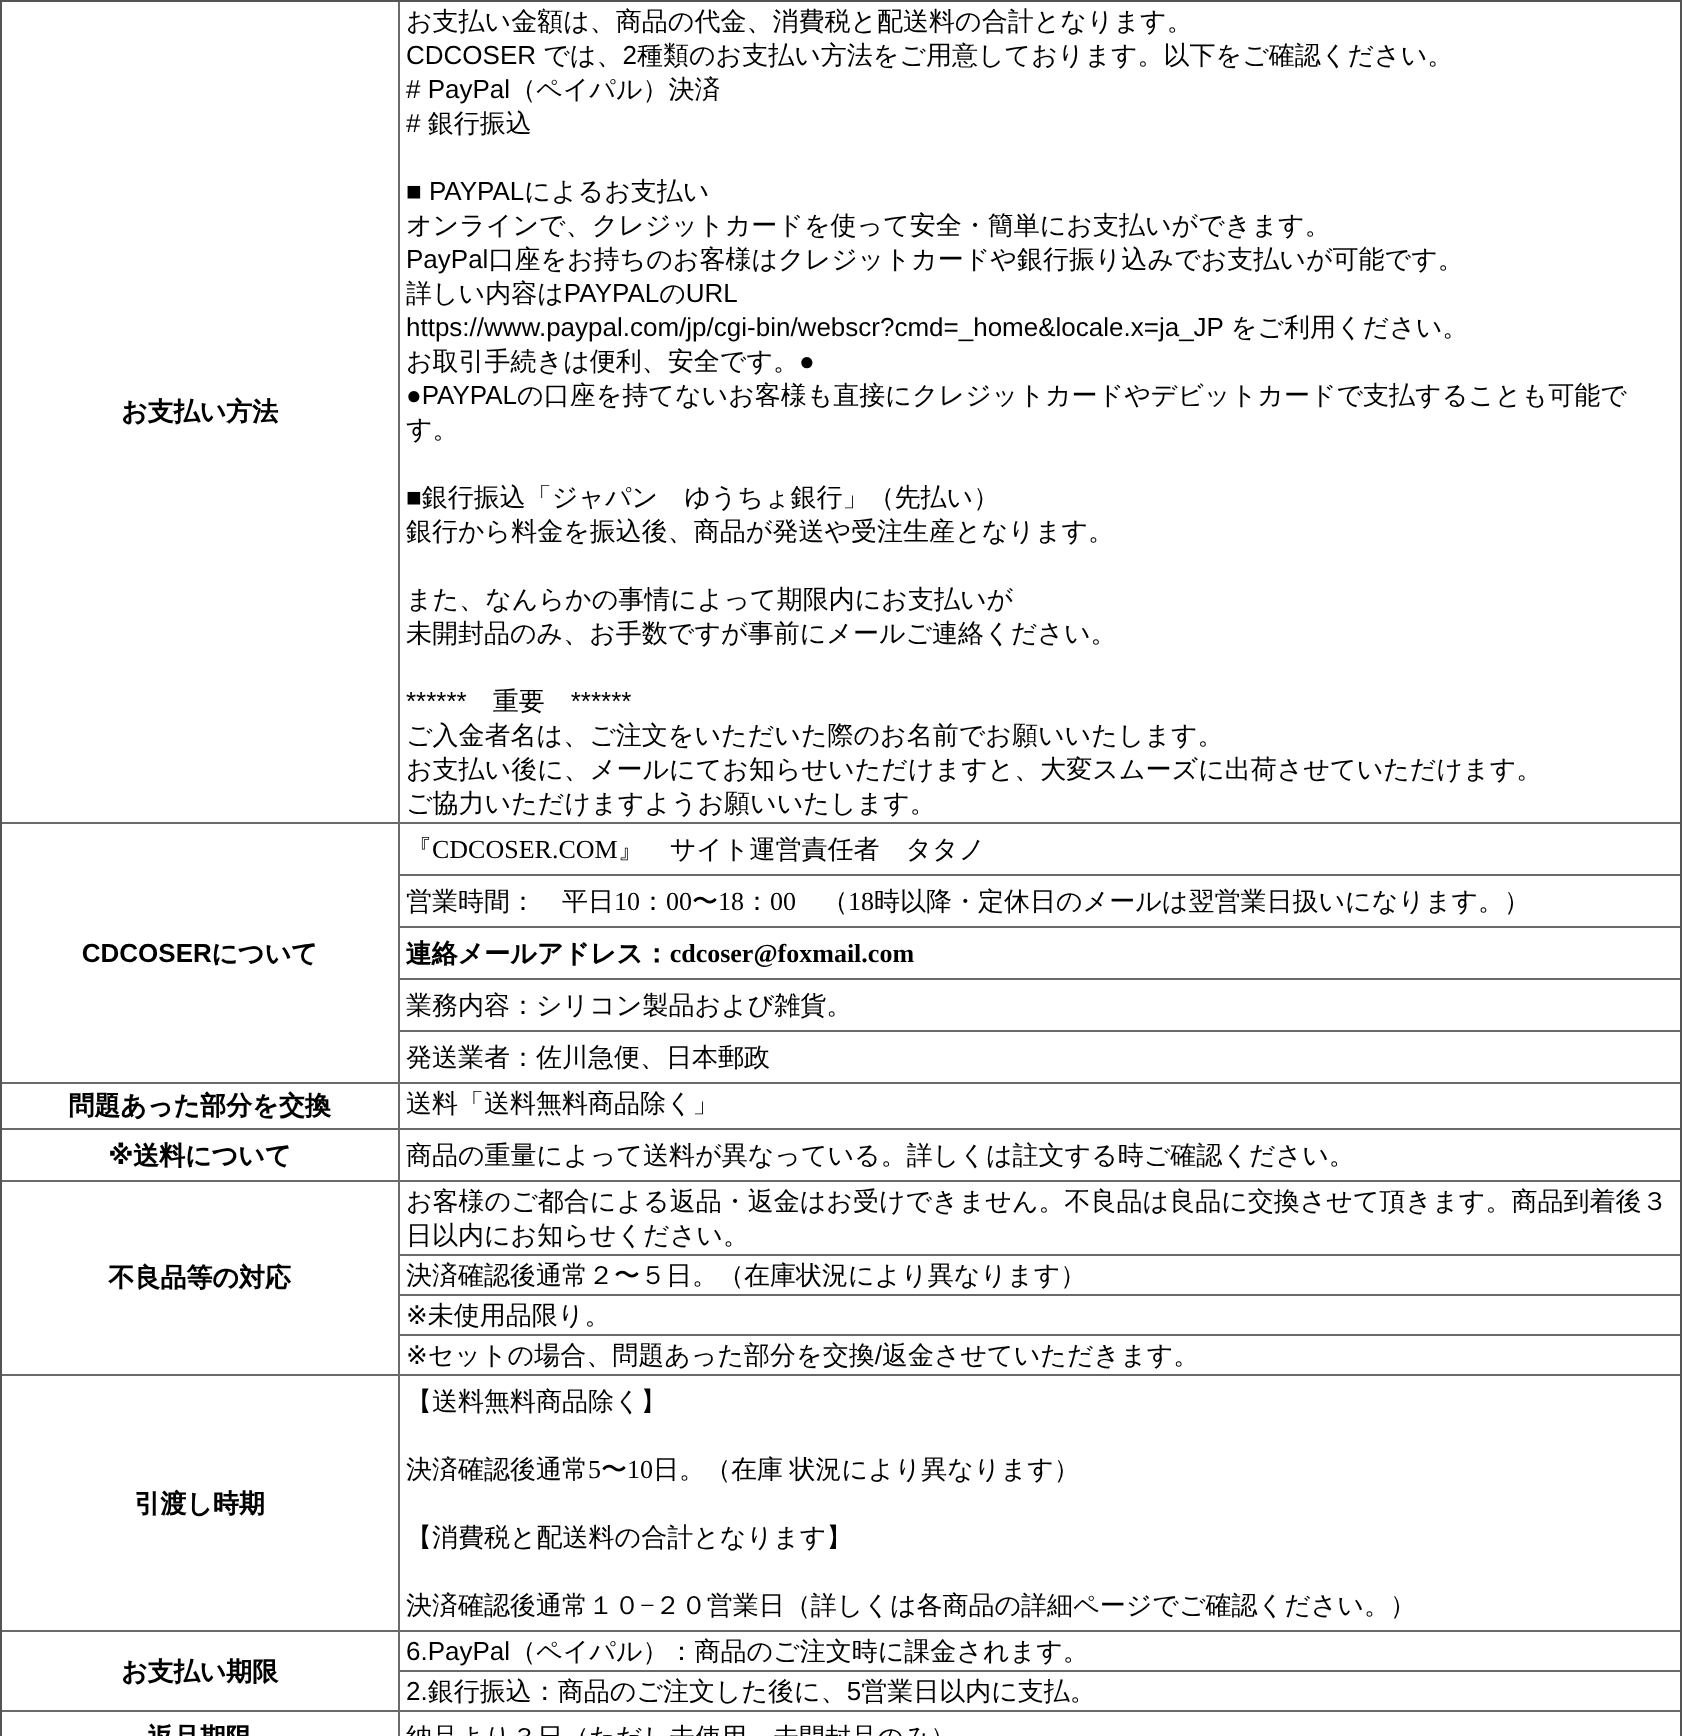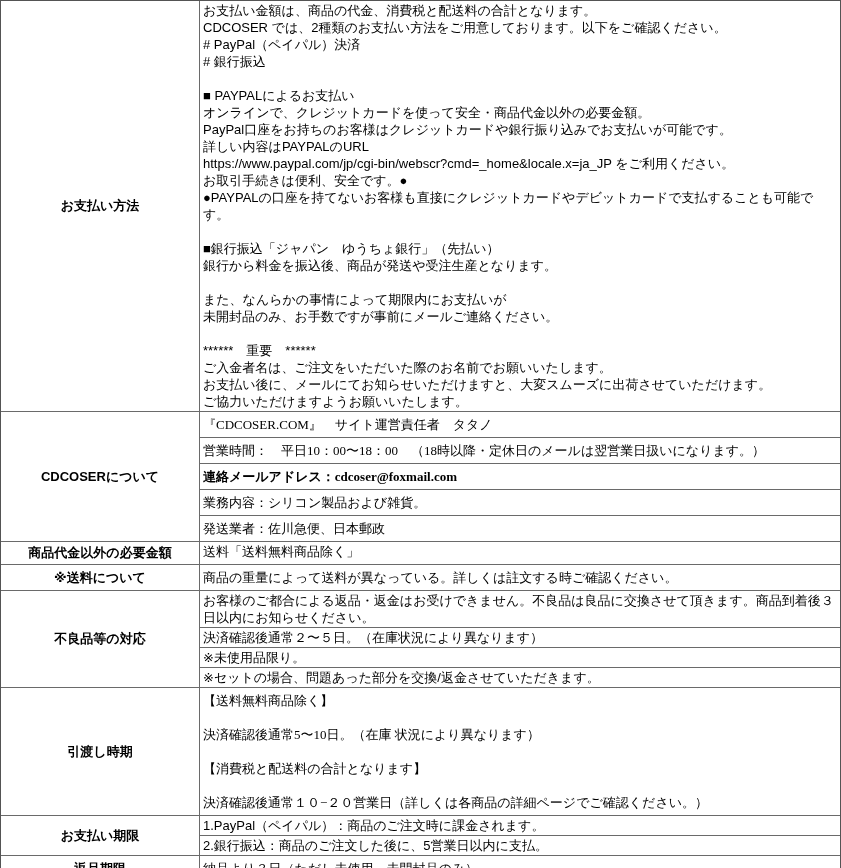--- a/index.html
+++ b/index.html
@@ -63,21 +63,21 @@
   <div class="row">
     <div class="hcell">お支払い方法</div>
     <div class="ccell">
       <div class="section">
         <div class="line">お支払い金額は、商品の代金、消費税と配送料の合計となります。</div>
         <div class="line">CDCOSER では、2種類のお支払い方法をご用意しております。以下をご確認ください。</div>
         <div class="line"># PayPal（ペイパル）決済</div>
         <div class="line"># 銀行振込</div>
         <div class="line"></div>
         <div class="line">■ PAYPALによるお支払い</div>
-        <div class="line">オンラインで、クレジットカードを使って安全・商品代金以外の必要金額。</div>
+        <div class="line">オンラインで、クレジットカードを使って安全・簡単にお支払いができます。</div>
         <div class="line">PayPal口座をお持ちのお客様はクレジットカードや銀行振り込みでお支払いが可能です。</div>
         <div class="line">詳しい内容はPAYPALのURL</div>
         <div class="line">https://www.paypal.com/jp/cgi-bin/webscr?cmd=_home&amp;locale.x=ja_JP をご利用ください。</div>
         <div class="line">お取引手続きは便利、安全です。●</div>
         <div class="line">●PAYPALの口座を持てないお客様も直接にクレジットカードやデビットカードで支払することも可能です。</div>
         <div class="line"></div>
         <div class="line">■銀行振込「ジャパン　ゆうちょ銀行」（先払い）</div>
         <div class="line">銀行から料金を振込後、商品が発送や受注生産となります。</div>
         <div class="line"></div>
         <div class="line">また、なんらかの事情によって期限内にお支払いが</div>
@@ -106,21 +106,21 @@
       <div class="section pad">
         <div class="line">業務内容：シリコン製品および雑貨。</div>
       </div>
       <div class="section pad">
         <div class="line">発送業者：佐川急便、日本郵政</div>
       </div>
     </div>
   </div>
 
   <div class="row">
-    <div class="hcell">商品代金以外の必要金額</div>
+    <div class="hcell">問題あった部分を交換</div>
     <div class="ccell">
       <div class="section">
         <div class="line">送料「送料無料商品除く」</div>
       </div>
     </div>
   </div>
 
   <div class="row">
     <div class="hcell">※送料について</div>
     <div class="ccell">
@@ -160,21 +160,21 @@
         <div class="line"></div>
         <div class="line">決済確認後通常１０−２０営業日（詳しくは各商品の詳細ページでご確認ください。）</div>
       </div>
     </div>
   </div>
 
   <div class="row">
     <div class="hcell">お支払い期限</div>
     <div class="ccell">
       <div class="section">
-        <div class="line">1.PayPal（ペイパル）：商品のご注文時に課金されます。</div>
+        <div class="line">6.PayPal（ペイパル）：商品のご注文時に課金されます。</div>
       </div>
       <div class="section">
         <div class="line">2.銀行振込：商品のご注文した後に、5営業日以内に支払。</div>
       </div>
     </div>
   </div>
 
   <div class="row">
     <div class="hcell">返品期限</div>
     <div class="ccell">

